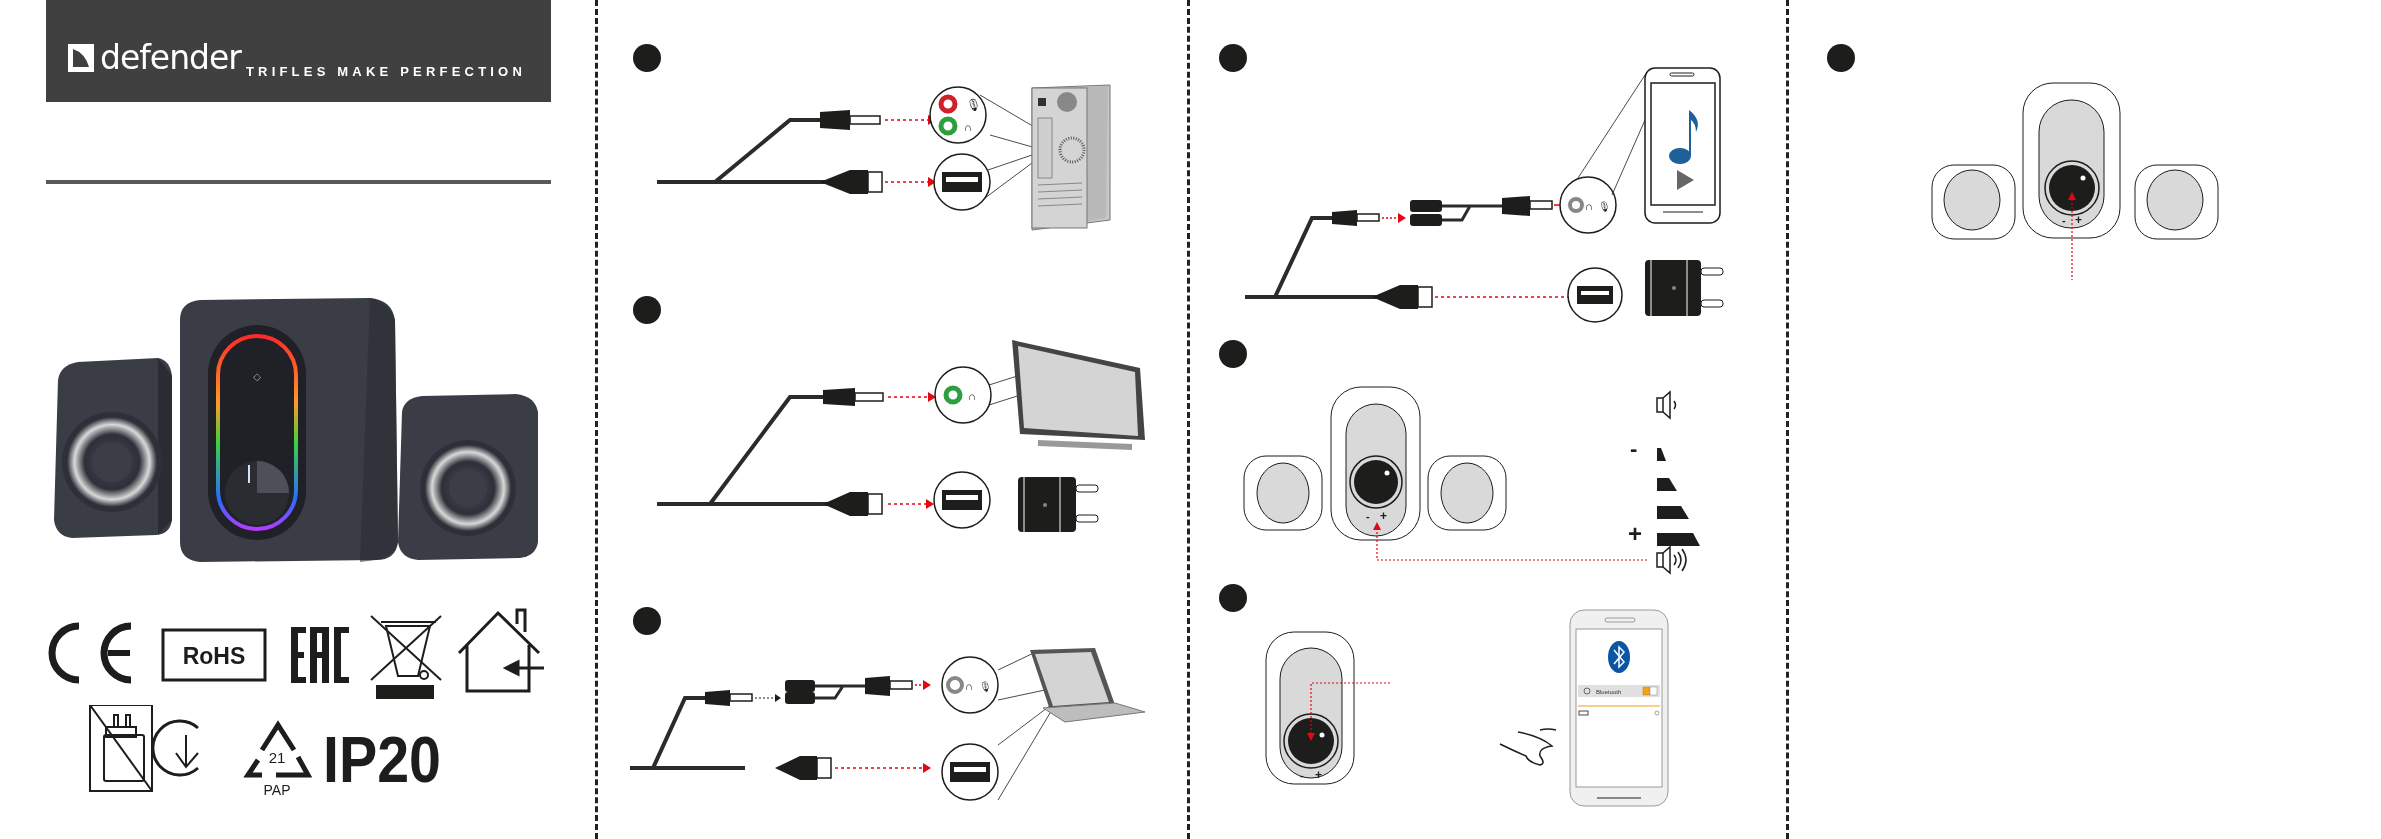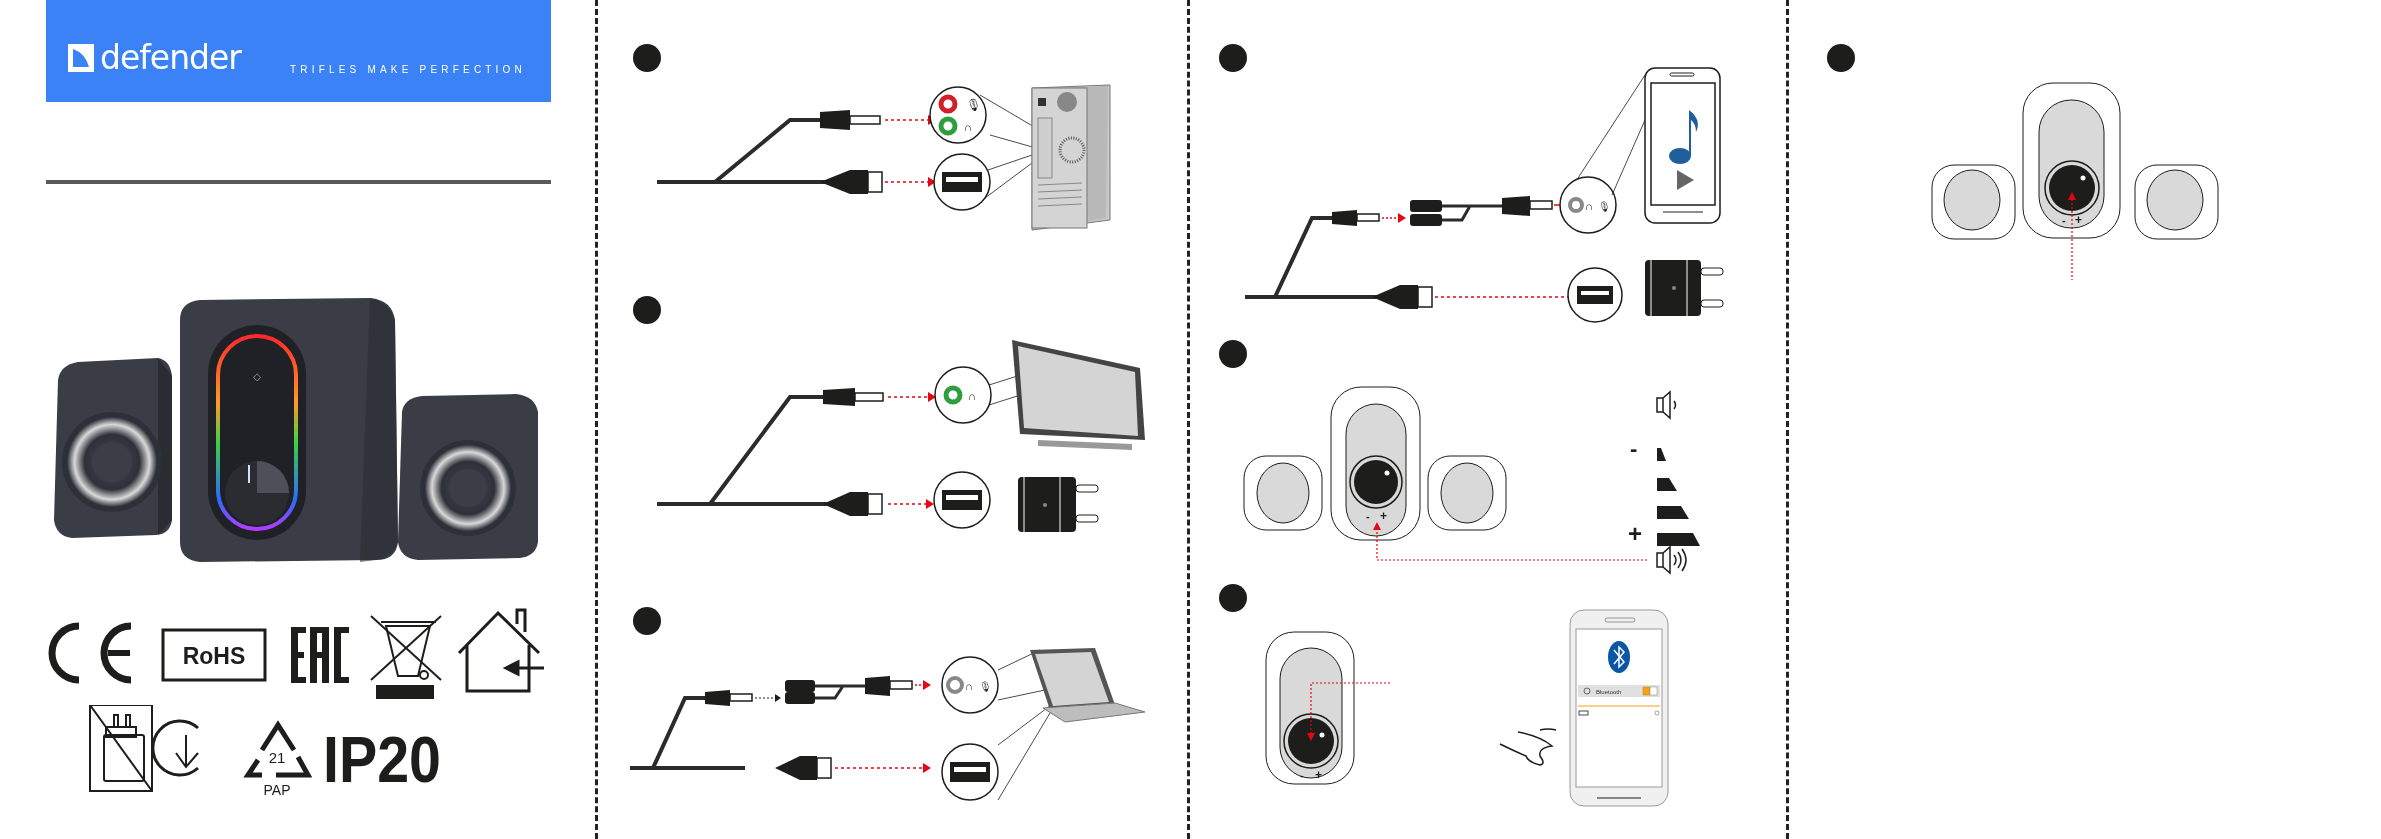--- a/index.html
+++ b/index.html
@@ -1,23 +1,23 @@
 <!DOCTYPE html>
 <html><head>
 <meta charset="utf-8">
 <style>
   html, body { margin:0; padding:0; background:#ffffff; }
   body { width:2381px; height:839px; position:relative; overflow:hidden; font-family:"Liberation Sans", sans-serif; color:#1d1d1b; }
   .abs { position:absolute; }
   
-  #brand-header { left:46px; top:0; width:505px; height:102px; background:#3b82f6; }
+  #brand-header { left:46px; top:0; width:505px; height:102px; background:#404040; }
   #brand-logo { left:22px; top:38px; display:flex; align-items:center; gap:6px; color:#fff; }
   #brand-logo .mark { width:26px; height:28px; position:relative; }
   #brand-name { font-family:"DejaVu Sans", sans-serif; font-size:33px; letter-spacing:-1px; color:#fff; font-weight:normal; }
-  #brand-tagline { right:25px; top:64px; font-size:10px; font-weight:normal; letter-spacing:4.2px; color:#fff; }
+  #brand-tagline { right:25px; top:64px; font-size:13px; font-weight:bold; letter-spacing:4.2px; color:#fff; }
   #header-rule { left:46px; top:180px; width:505px; height:4px; background:#595959; }
   
   .vdiv { top:0; width:0; height:839px; border-left:3px dashed #222; }
   
   .step-dot { width:28px; height:28px; border-radius:50%; background:#1d1d1b; }
   svg text { font-family:"Liberation Sans", sans-serif; }
 </style>
 </head>
 <body>
 

